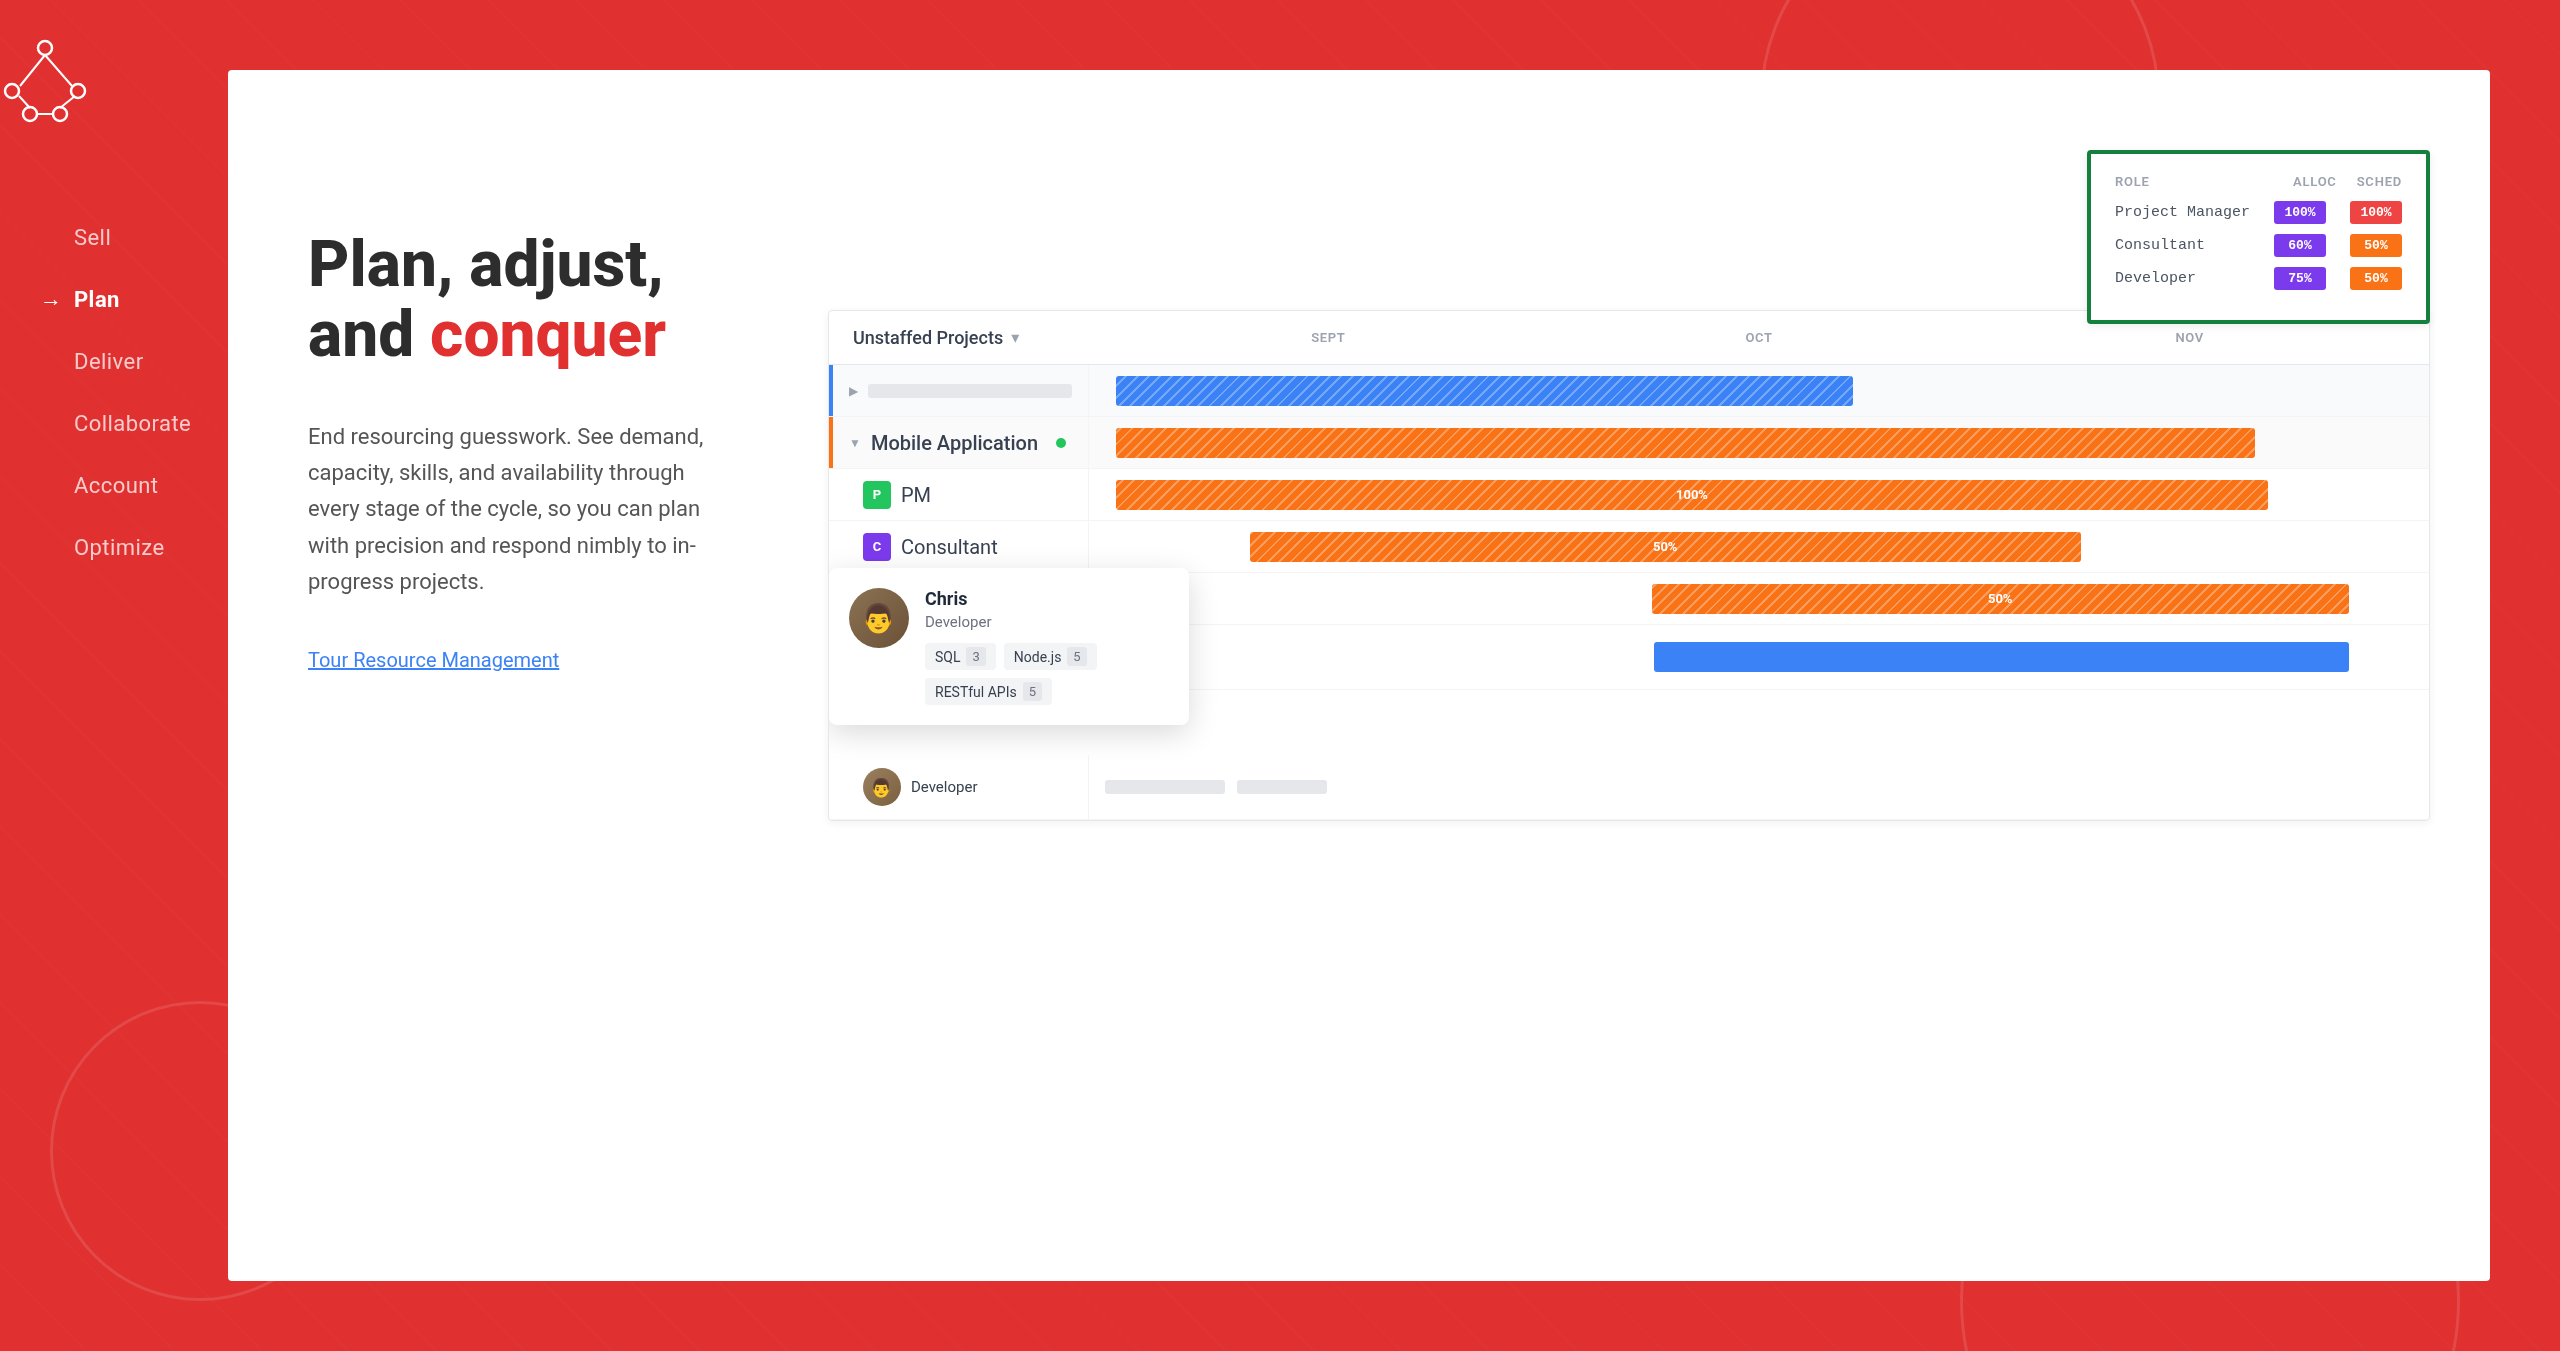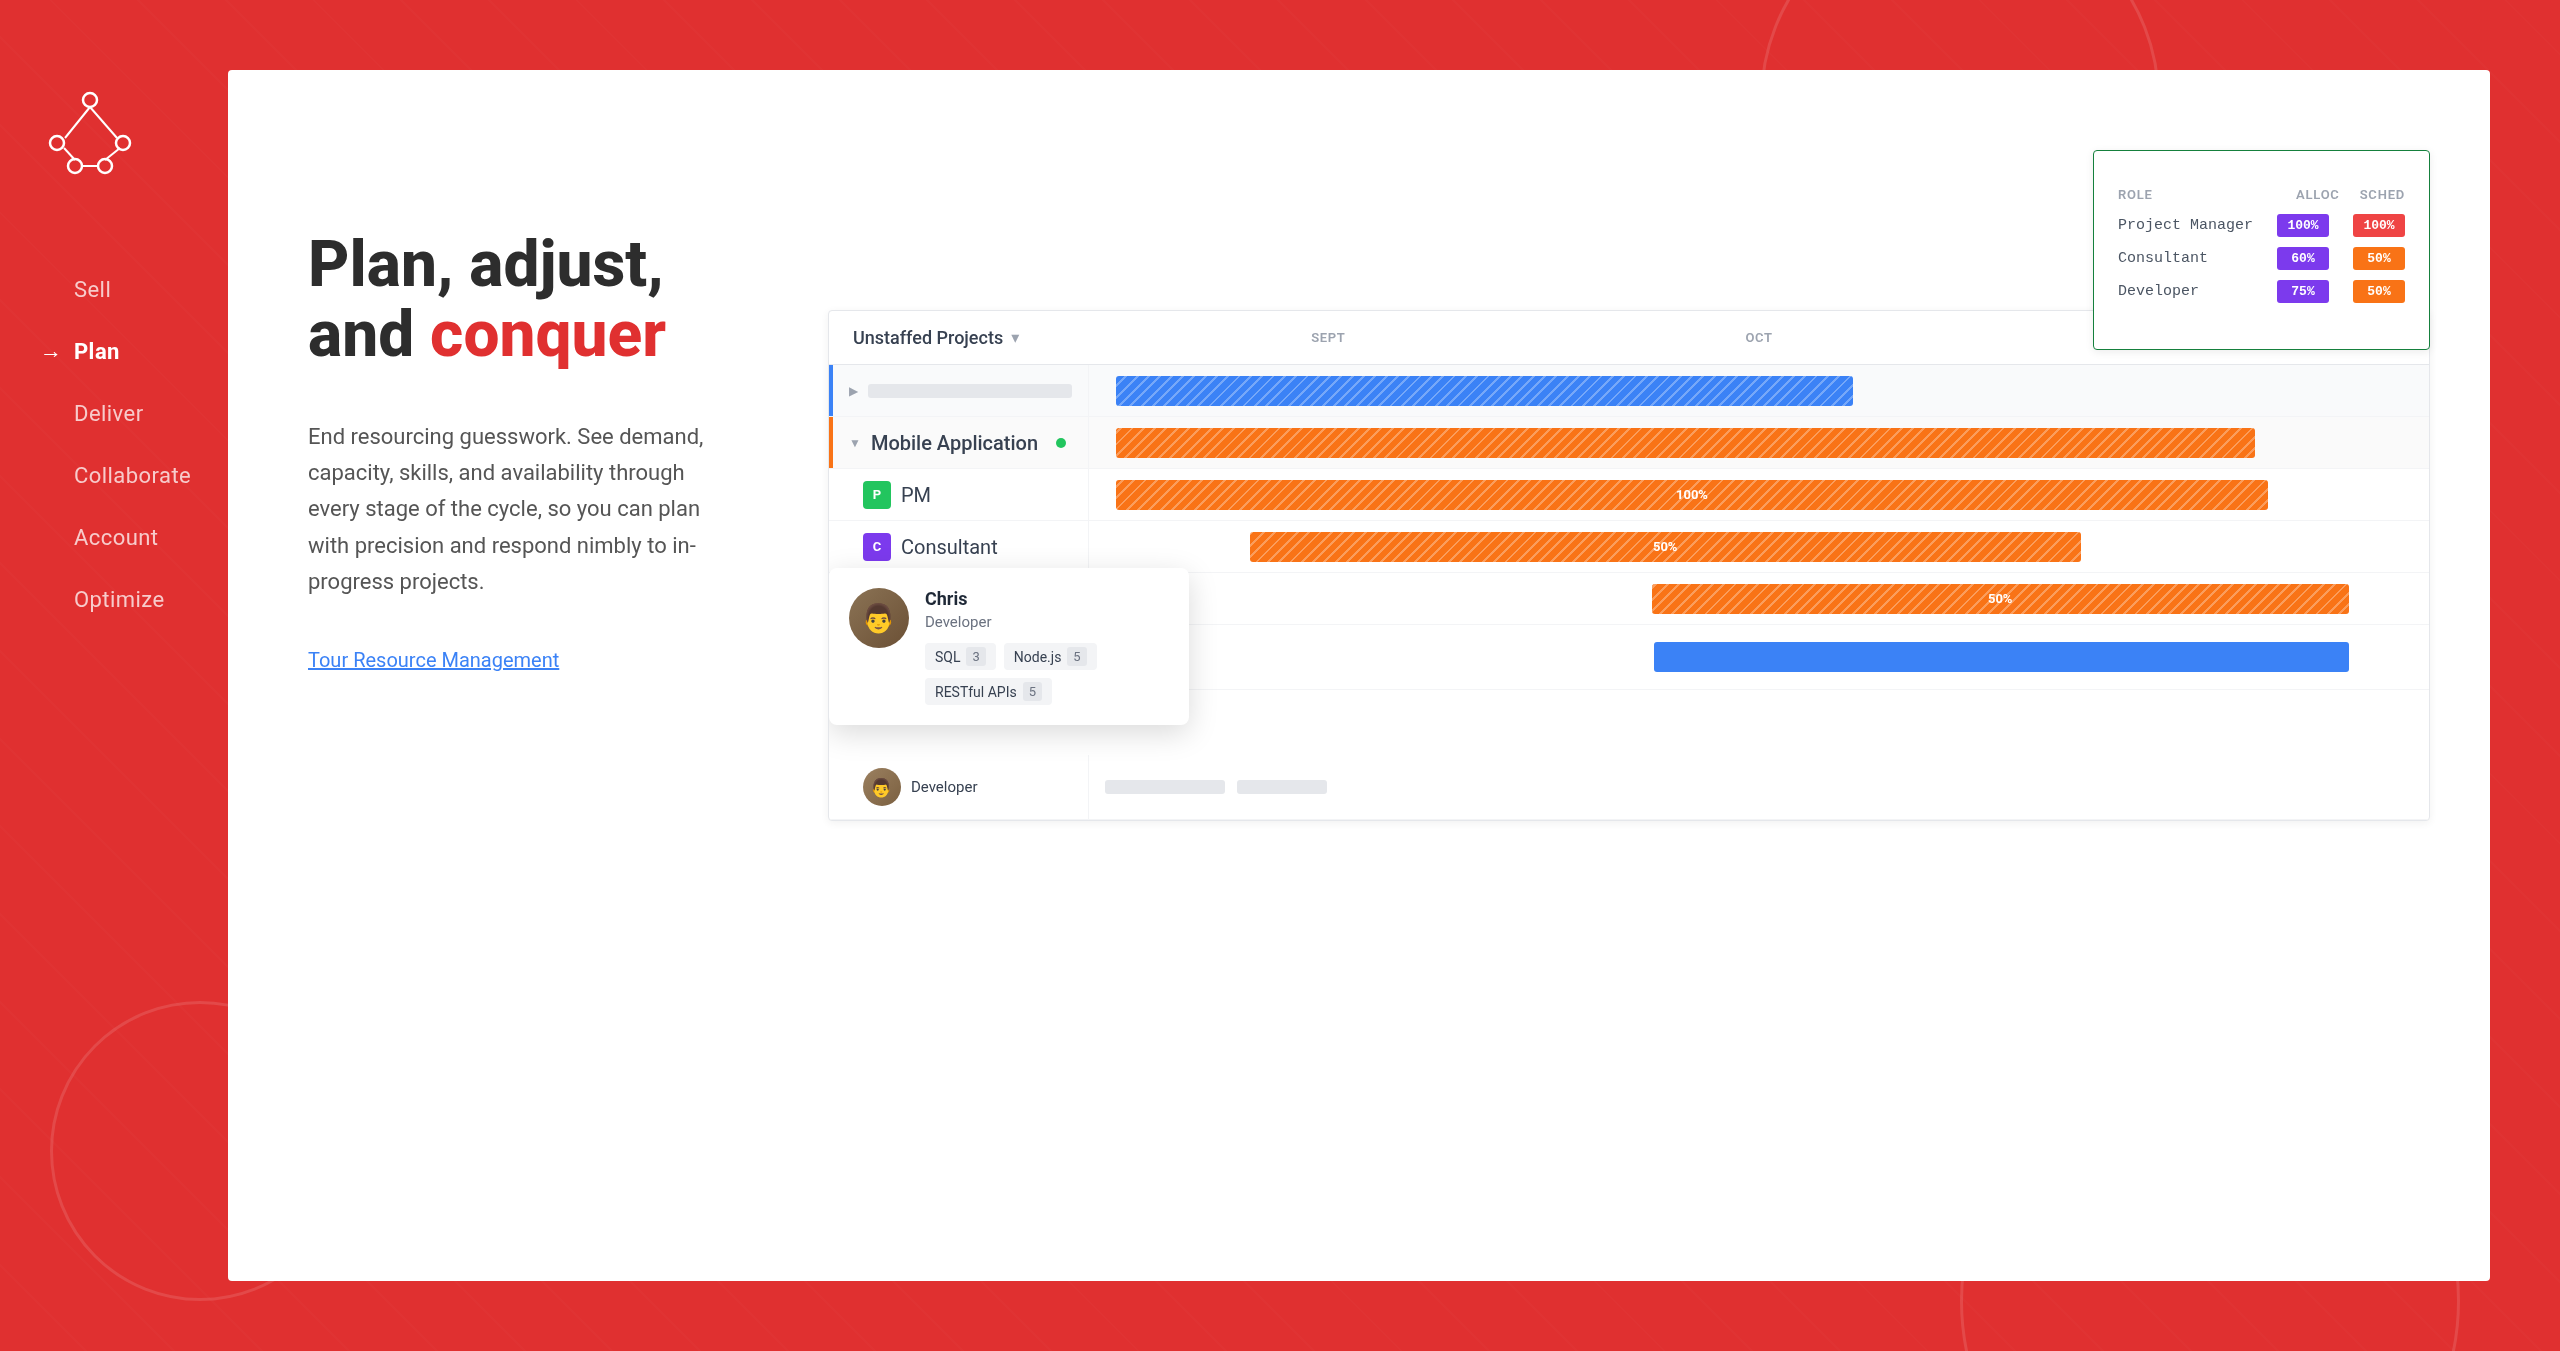--- a/index.html
+++ b/index.html
@@ -43,22 +43,21 @@
 
     
     .sidebar {
       position: absolute;
       left: 0;
       top: 0;
       width: 180px;
       height: 100%;
       display: flex;
       flex-direction: column;
-      align-items: center;
-      padding-top: 88px;
+      padding-top: 36px;
     }
 
     .logo {
       width: 90px;
       height: 90px;
       margin-bottom: 80px;
     }
 
     .nav-items {
       display: flex;
@@ -162,23 +161,23 @@
       width: 100%;
       position: relative;
     }
 
     
     .alloc-panel {
       position: absolute;
       top: 0;
       right: 0;
       background: white;
-      border: 1px solid #15803d;
+      border: 4px solid #15803d;
       border-radius: 4px;
-      padding: 36px 24px;
+      padding: 20px 24px;
       min-width: 260px;
       box-shadow: 0 2px 8px rgba(0,0,0,0.08);
     }
 
     .alloc-header {
       display: grid;
       grid-template-columns: 1fr auto auto;
       gap: 20px;
       margin-bottom: 12px;
     }

